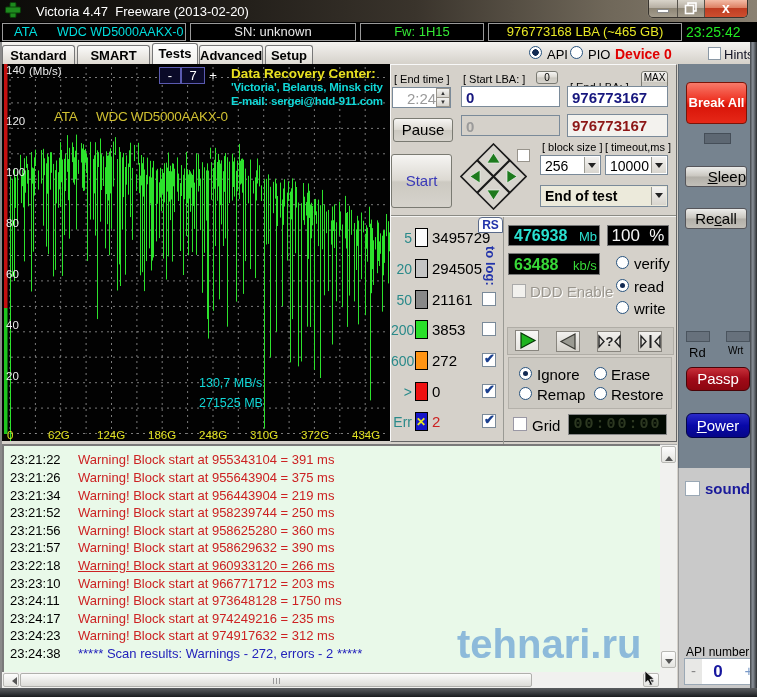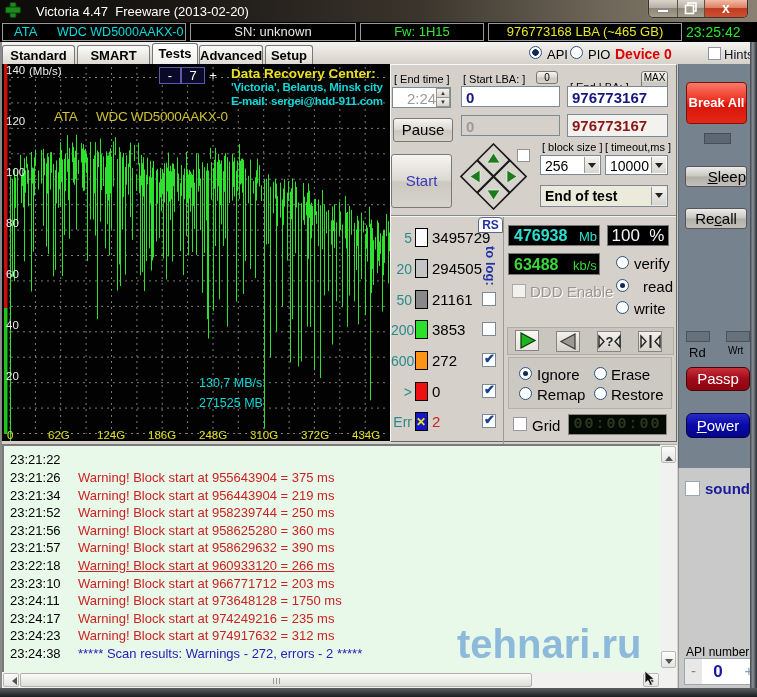--- a/index.html
+++ b/index.html
@@ -250,21 +250,21 @@
  <div class="lcd" style="left:216px;top:160px;width:62px;height:21px;color:#f4f4f4;font-size:17px;text-align:center;">100&nbsp; %</div>
  <div class="lcd" style="left:117px;top:188px;width:92px;height:22px;">
         <span class="abs" style="left:5px;top:2px;color:#38d838;font-size:16px;font-weight:bold;">63488</span>
         <span class="abs" style="left:64px;top:4px;color:#38d838;font-size:13px;">kb/s</span>
       </div>
  <div class="abs" style="left:121px;top:219px;width:14px;height:14px;background:#f2f1ee;border:1px solid #aaa;"></div>
  <div class="abs" style="left:139px;top:218px;font-size:15px;color:#9a968e;text-shadow:1px 1px 0 #fff;">DDD Enable</div>
  <div class="rad" style="left:225px;top:191px;"></div>
       <div class="abs" style="left:243px;top:190px;font-size:15px;">verify</div>
  <div class="rad sel" style="left:225px;top:214px;"></div>
-      <div class="abs" style="left:243px;top:213px;font-size:15px;margin-left:9px;">read</div>
+      <div class="abs" style="left:243px;top:213px;font-size:15px;">read</div>
  <div class="rad" style="left:225px;top:236px;"></div>
       <div class="abs" style="left:243px;top:235px;font-size:15px;">write</div>
 
  <div class="abs" style="left:116px;top:262px;width:167px;height:28px;background:#c9c6bf;border:1px solid #b0ada6;"></div>
  <div class="mbtn" style="left:124px;top:265px;background:linear-gradient(#f8f8f6,#e8e6e2);"><svg width="21" height="17" viewBox="0 0 21 17">
           <polygon points="4,1 4,16 18,8.5" fill="#1fb41f" stroke="#073807" stroke-width="1.2"></polygon>
         </svg></div>
  <div class="mbtn" style="left:165px;top:266px;"><svg width="21" height="17" viewBox="0 0 21 17">
           <polygon points="17,1 17,16 3,8.5" fill="#9a9a92" stroke="#3a3a34" stroke-width="1.2"></polygon>
         </svg></div>
@@ -314,21 +314,21 @@
  <div class="abs" style="left:26px;top:12px;font-size:15px;font-weight:bold;color:#1a1a9a;">sound</div>
  <div class="abs" style="left:7px;top:177px;font-size:12px;color:#000;">API number</div>
  <div class="abs" style="left:5px;top:190px;width:74px;height:27px;background:#fff;border:1px solid #9aa8b5;">
    <div class="abs" style="left:0;top:0;width:17px;height:25px;background:#e8e8e6;color:#888;font-size:15px;text-align:center;line-height:24px;">-</div>
    <div class="abs" style="left:17px;top:0;width:32px;height:25px;color:#16169e;font-size:17px;font-weight:bold;text-align:center;line-height:25px;">0</div>
    <div class="abs" style="right:0;top:0;width:16px;height:25px;color:#7a9ac8;font-size:15px;text-align:center;line-height:24px;">+</div>
  </div>
 </div>
 
 <div id="log">
-      <div class="logline" style="top:6px;"><span class="abs lt" style="left:6px;">23:21:22</span></div>
+      <div class="logline" style="top:6px;"><span class="abs lt" style="left:6px;">23:21:22</span><span class="abs lw" style="left:74px;">Warning! Block start at 955343104 = 391 ms</span></div>
       <div class="logline" style="top:24px;"><span class="abs lt" style="left:6px;">23:21:26</span><span class="abs lw" style="left:74px;">Warning! Block start at 955643904 = 375 ms</span></div>
       <div class="logline" style="top:42px;"><span class="abs lt" style="left:6px;">23:21:34</span><span class="abs lw" style="left:74px;">Warning! Block start at 956443904 = 219 ms</span></div>
       <div class="logline" style="top:59px;"><span class="abs lt" style="left:6px;">23:21:52</span><span class="abs lw" style="left:74px;">Warning! Block start at 958239744 = 250 ms</span></div>
       <div class="logline" style="top:77px;"><span class="abs lt" style="left:6px;">23:21:56</span><span class="abs lw" style="left:74px;">Warning! Block start at 958625280 = 360 ms</span></div>
       <div class="logline" style="top:94px;"><span class="abs lt" style="left:6px;">23:21:57</span><span class="abs lw" style="left:74px;">Warning! Block start at 958629632 = 390 ms</span></div>
       <div class="logline" style="top:112px;"><span class="abs lt" style="left:6px;">23:22:18</span><span class="abs lw" style="left:74px;text-decoration:underline;">Warning! Block start at 960933120 = 266 ms</span></div>
       <div class="logline" style="top:130px;"><span class="abs lt" style="left:6px;">23:23:10</span><span class="abs lw" style="left:74px;">Warning! Block start at 966771712 = 203 ms</span></div>
       <div class="logline" style="top:147px;"><span class="abs lt" style="left:6px;">23:24:11</span><span class="abs lw" style="left:74px;">Warning! Block start at 973648128 = 1750 ms</span></div>
       <div class="logline" style="top:165px;"><span class="abs lt" style="left:6px;">23:24:17</span><span class="abs lw" style="left:74px;">Warning! Block start at 974249216 = 235 ms</span></div>
       <div class="logline" style="top:182px;"><span class="abs lt" style="left:6px;">23:24:23</span><span class="abs lw" style="left:74px;">Warning! Block start at 974917632 = 312 ms</span></div>

